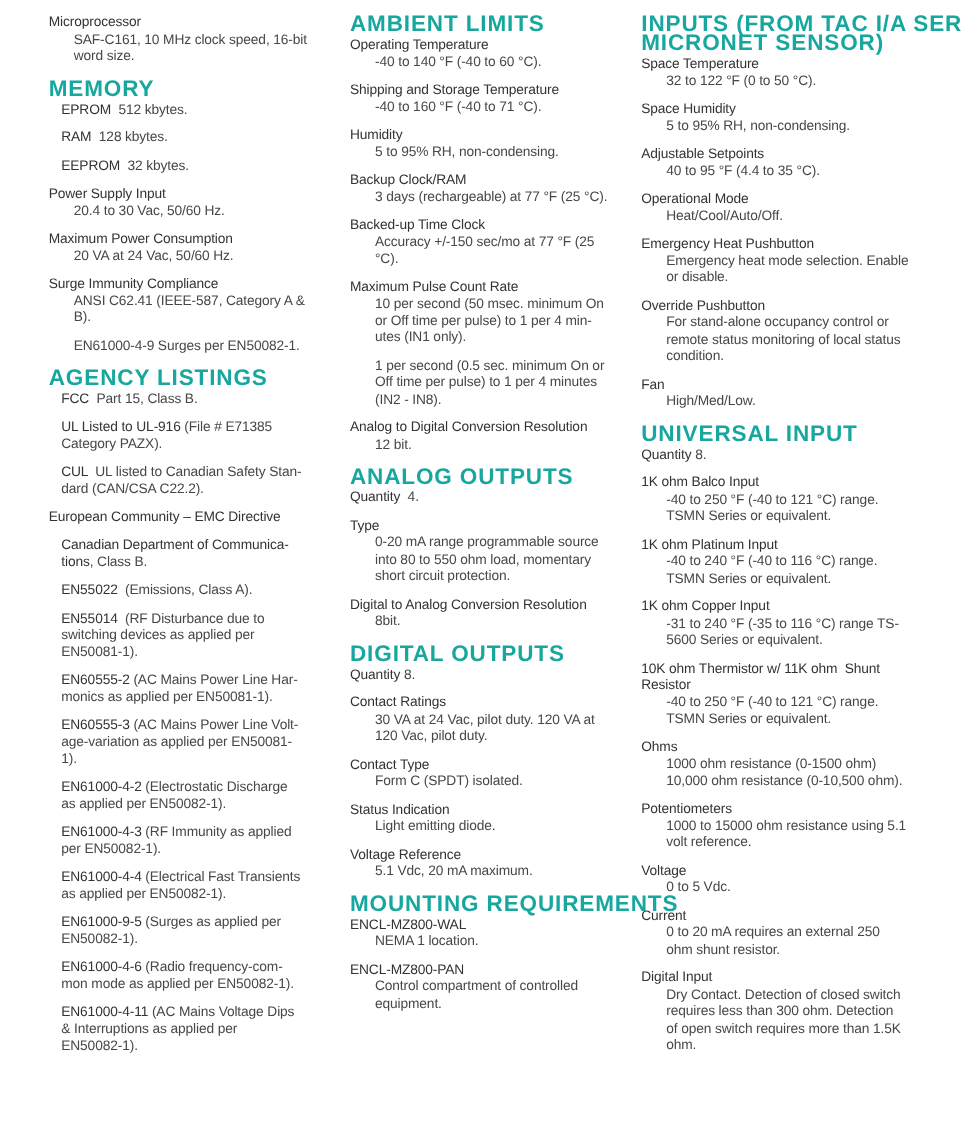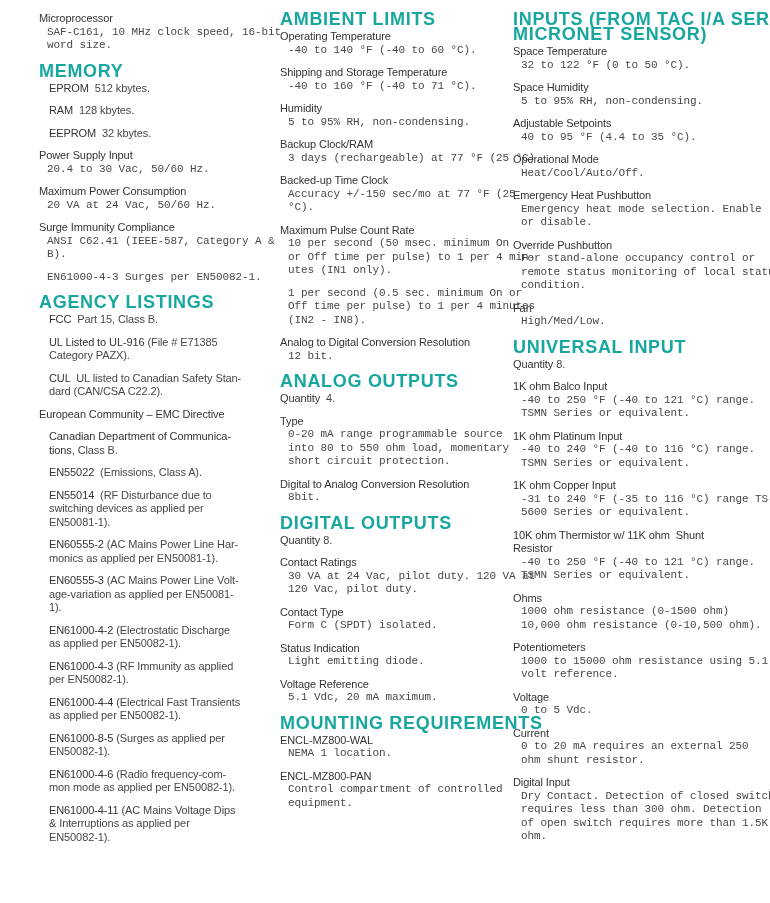--- a/index.html
+++ b/index.html
@@ -23,21 +23,21 @@
   .col-3{width:247px;}
   .heading{
     color:var(--teal);font-weight:bold;font-size:18px;line-height:15px;
     letter-spacing:0.7px;margin:11px 0 3px 0;white-space:pre;
   }
   .heading:first-child{margin-top:0;}
   .entry{margin:0 0 9px 0;}
   .entry-line{white-space:pre;color:var(--body);}
   .entry-line.indent{margin-left:10px;}
   .lbl{font-weight:normal;color:var(--label);}
-  .bodytext{margin:0 0 0 8px;white-space:pre;font-family:Liberation Mono, monospace;}
+  .bodytext{margin:0 0 0 20px;white-space:pre;}
   .bodytext + .bodytext{margin-top:9px;}
 </style>
 </head>
 <body>
 
 <div class="page">
   <div class="col col-1">
       <div class="entry">
         <div class="entry-line"><span class="lbl">Microprocessor</span></div>
         <p class="bodytext">SAF-C161, 10 MHz clock speed, 16-bit
@@ -58,21 +58,21 @@
         <p class="bodytext">20.4 to 30 Vac, 50/60 Hz.</p>
       </div>
       <div class="entry">
         <div class="entry-line"><span class="lbl">Maximum Power Consumption</span></div>
         <p class="bodytext">20 VA at 24 Vac, 50/60 Hz.</p>
       </div>
       <div class="entry">
         <div class="entry-line"><span class="lbl">Surge Immunity Compliance</span></div>
         <p class="bodytext">ANSI C62.41 (IEEE-587, Category A &amp;
 B).</p>
-        <p class="bodytext">EN61000-4-3 Surges per EN50082-1.</p>
+        <p class="bodytext">EN61000-4-9 Surges per EN50082-1.</p>
       </div>
       <div class="heading">AGENCY LISTINGS</div>
       <div class="entry">
         <div class="entry-line indent"><span class="lbl">FCC</span><span class="rest">  Part 15, Class B.</span></div>
       </div>
       <div class="entry">
         <div class="entry-line indent"><span class="lbl">UL Listed to UL-916</span><span class="rest"> (File # E71385
 Category PAZX).</span></div>
       </div>
       <div class="entry">
@@ -109,21 +109,21 @@
       </div>
       <div class="entry">
         <div class="entry-line indent"><span class="lbl">EN61000-4-3</span><span class="rest"> (RF Immunity as applied
 per EN50082-1).</span></div>
       </div>
       <div class="entry">
         <div class="entry-line indent"><span class="lbl">EN61000-4-4</span><span class="rest"> (Electrical Fast Transients
 as applied per EN50082-1).</span></div>
       </div>
       <div class="entry">
-        <div class="entry-line indent"><span class="lbl">EN61000-8-5</span><span class="rest"> (Surges as applied per
+        <div class="entry-line indent"><span class="lbl">EN61000-9-5</span><span class="rest"> (Surges as applied per
 EN50082-1).</span></div>
       </div>
       <div class="entry">
         <div class="entry-line indent"><span class="lbl">EN61000-4-6</span><span class="rest"> (Radio frequency-com-
 mon mode as applied per EN50082-1).</span></div>
       </div>
       <div class="entry">
         <div class="entry-line indent"><span class="lbl">EN61000-4-11</span><span class="rest"> (AC Mains Voltage Dips
 &amp; Interruptions as applied per
 EN50082-1).</span></div>

